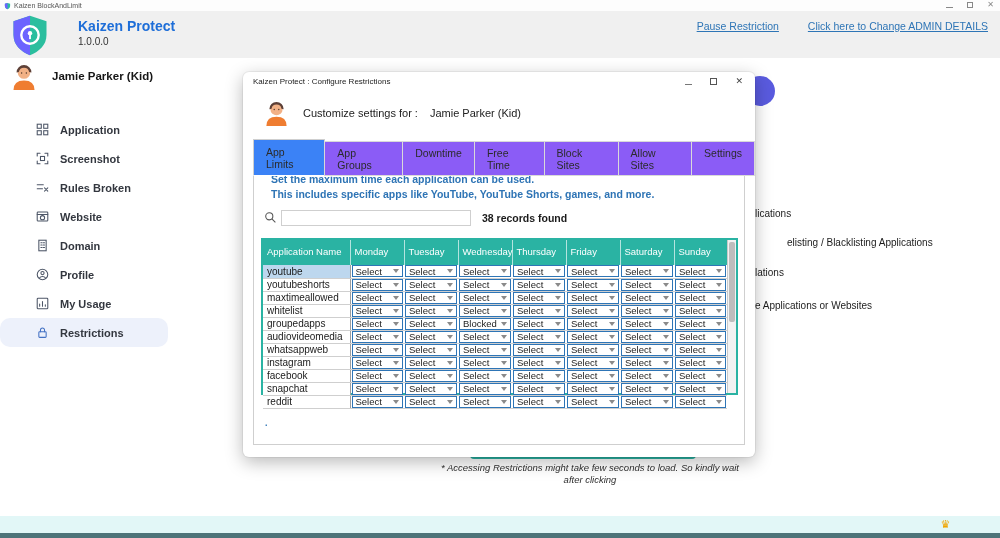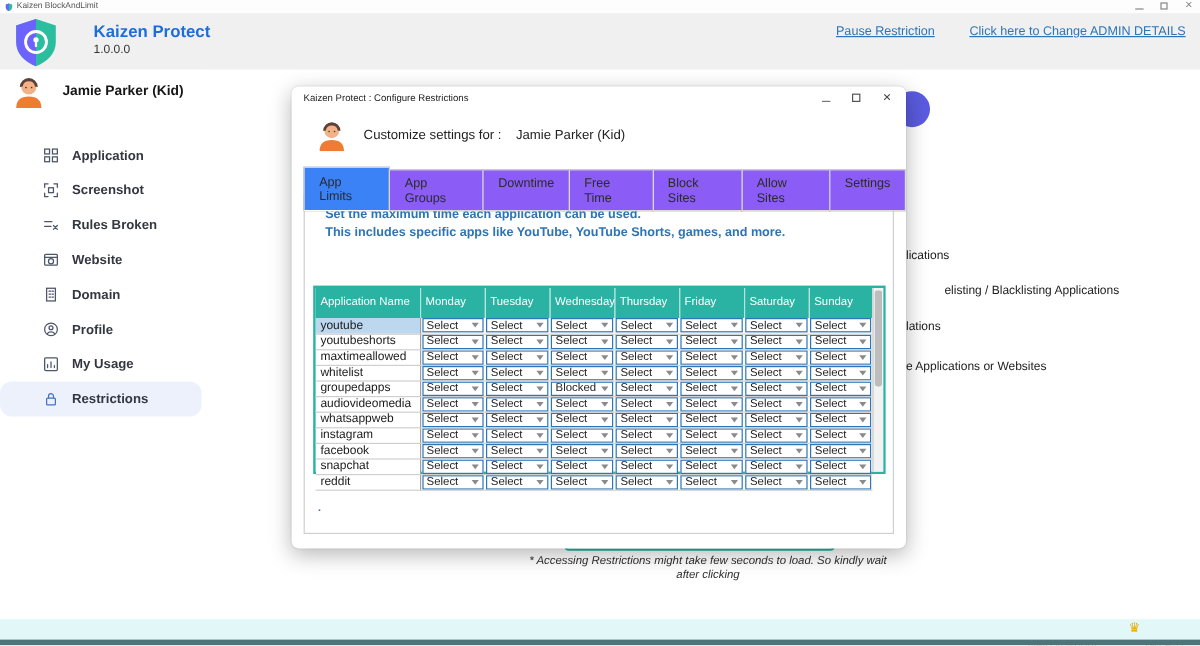--- a/index.html
+++ b/index.html
@@ -261,20 +261,28 @@
         <div class="tab">Allow Sites</div>
         <div class="tab">Settings</div>
       </div>
 
     <div class="panel">
       <div class="panel-desc">
         <div>Set the maximum time each application can be used.</div>
         <div>This includes specific apps like YouTube, YouTube Shorts, games, and more.</div>
       </div>
 
+      <div class="search-row">
+        <svg class="search-icon" viewBox="0 0 16 16">
+          <circle cx="6.5" cy="6.5" r="4.4" fill="none" stroke="#555" stroke-width="1.3"></circle>
+          <line x1="10" y1="10" x2="14" y2="14" stroke="#555" stroke-width="1.3"></line>
+        </svg>
+        <input class="search-input" type="text" value="" style="">
+        <span class="records-found">38 records found</span>
+      </div>
 
       <div class="table-wrap">
         <table class="grid">
           <colgroup>
             <col style="width:87px">
             <col style="width:54px">
               <col style="width:54px">
               <col style="width:54px">
               <col style="width:54px">
             <col style="width:54px">

